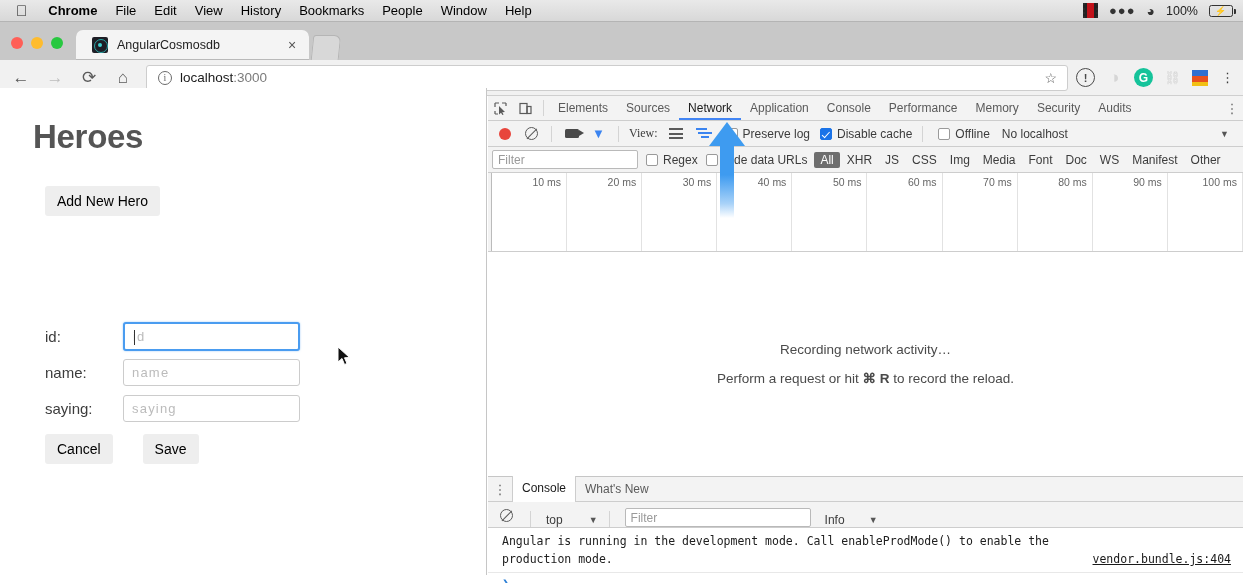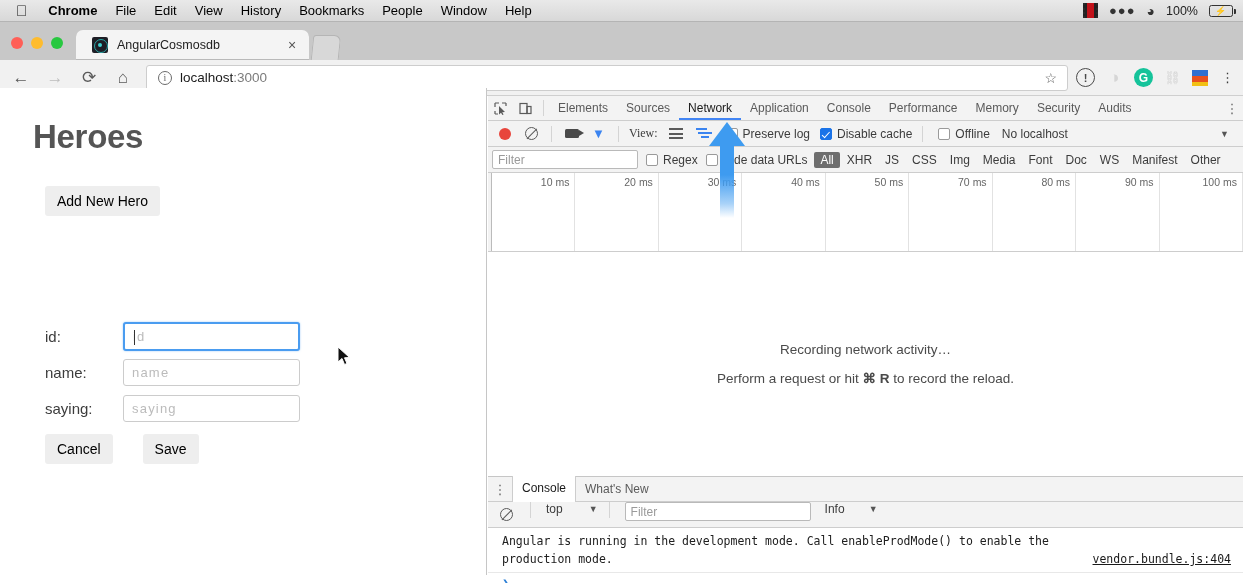--- a/index.html
+++ b/index.html
@@ -359,21 +359,21 @@
     font-size: 12px; color: #5a5a5a;
   }
   .drawer-tab.active {
     background: #fff; color: #1a1a1a;
     border-left: 1px solid #cdcdcd; border-right: 1px solid #cdcdcd;
     height: 26px;
   }
   .console-toolbar {
     height: 26px; background: #f3f3f3;
     border-bottom: 1px solid #cdcdcd;
-    display: flex; align-items: flex-start; padding-left: 6px;
+    display: flex; align-items: flex-end; padding-left: 6px;
     gap: 6px; flex: none;
   }
   .ctx-select {
     display: flex; align-items: center; gap: 26px;
     font-size: 12px; color: #3c3c3c; margin-left: 4px;
   }
   .ctx-select .arr { font-size: 9px; color: #555; }
   .console-filter {
     width: 186px; height: 19px;
     border: 1px solid #b9b9b9; border-radius: 2px;
@@ -614,20 +614,23 @@
     <span class="tl-cell">
         <span>30 ms</span>
       </span>
     <span class="tl-cell">
         <span>40 ms</span>
       </span>
     <span class="tl-cell">
         <span>50 ms</span>
       </span>
     <span class="tl-cell">
+        <span>60 ms</span>
+      </span>
+    <span class="tl-cell">
         <span>70 ms</span>
       </span>
     <span class="tl-cell">
         <span>80 ms</span>
       </span>
     <span class="tl-cell">
         <span>90 ms</span>
       </span>
     <span class="tl-cell">
         <span>100 ms</span>

